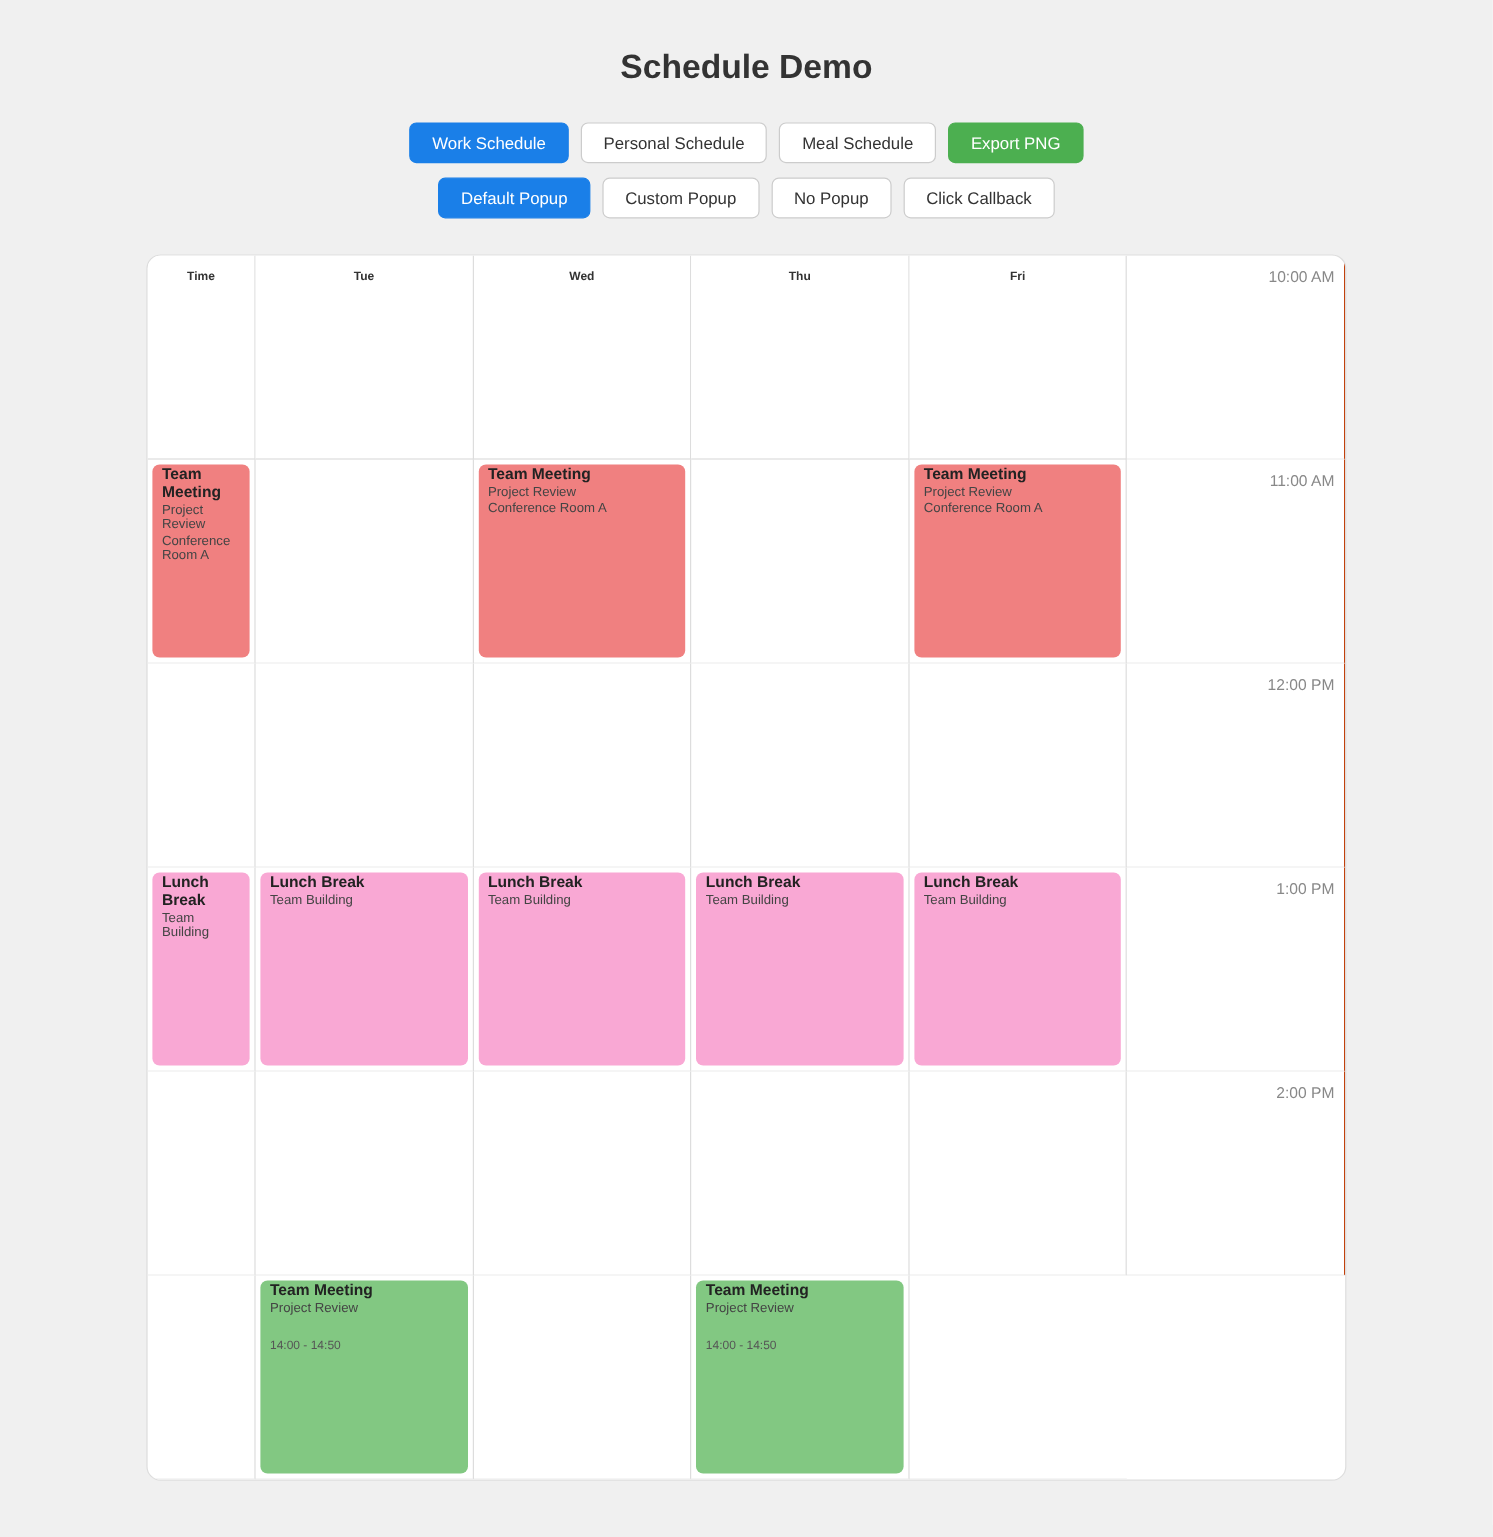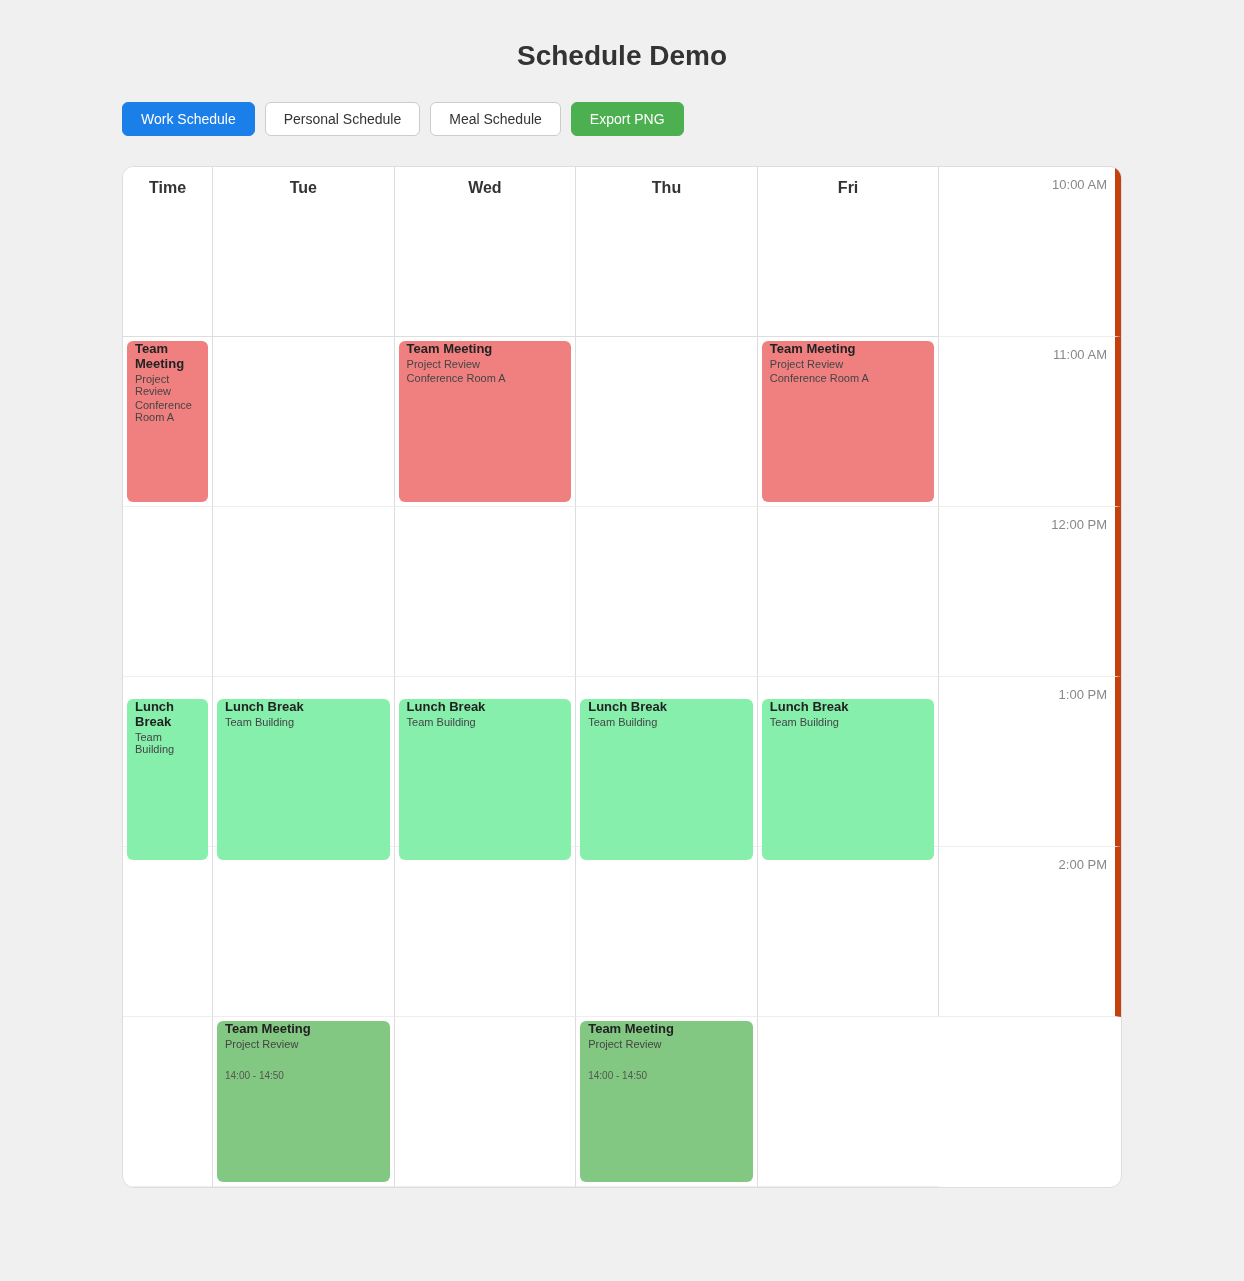--- a/index.html
+++ b/index.html
@@ -15,20 +15,21 @@
     }
     .page-title {
       text-align: center;
       font-size: 28px;
       font-weight: 700;
       color: #333;
       margin: 20px 0 30px;
     }
     .toolbar {
       display: flex;
+      flex-direction: column;
       align-items: center;
       gap: 12px;
       margin-bottom: 30px;
     }
     .toolbar-row {
       display: flex;
       gap: 10px;
       align-items: center;
     }
     .btn {
@@ -57,36 +58,36 @@
       overflow: hidden;
     }
     .calendar-grid {
       display: grid;
       grid-template-columns: 90px repeat(5, 1fr);
     }
     .cal-header-cell {
       padding: 12px 10px;
       text-align: center;
       font-weight: 600;
-      font-size: 16px;
+      font-size: 10px;
       color: #333;
       border-bottom: 1px solid #ddd;
       border-right: 1px solid #ddd;
       background: #fff;
     }
     .cal-header-cell:last-child { border-right: none; }
     .cal-header-time {
       border-right: 1px solid #ddd;
       border-bottom: 1px solid #ddd;
     }
     .cal-time-label {
       padding: 10px 8px;
       font-size: 13px;
       color: #888;
-      border-right: 6px solid #c2410c;
+      border-right: 1px solid #c2410c;
       border-bottom: 1px solid #eee;
       text-align: right;
       white-space: nowrap;
       height: 170px;
       display: flex;
       align-items: flex-start;
       justify-content: flex-end;
     }
     .cal-cell {
       border-right: 1px solid #ddd;
@@ -100,22 +101,21 @@
     .event-block {
       border-radius: 6px;
       padding: 0 8px;
       height: 100%;
       overflow: hidden;
     }
     .event-block.salmon {
       background: #f08080;
     }
     .event-block.blue {
-      background: #86efac;
-      margin-top: 18px;
+      background: #f9a8d4;
     }
     .event-block.green {
       background: #82c882;
     }
     .event-title {
       font-size: 13px;
       font-weight: 700;
       color: #222;
       display: block;
     }
@@ -137,20 +137,26 @@
 
 <div class="page-container">
   <h1 class="page-title">Schedule Demo</h1>
 
   <div class="toolbar">
     <div class="toolbar-row" id="toolbar-row1">
         <button class="btn btn-active">Work Schedule</button>
         <button class="btn btn">Personal Schedule</button>
         <button class="btn btn">Meal Schedule</button>
         <button class="btn btn-success">Export PNG</button>
+      </div>
+    <div class="toolbar-row" id="toolbar-row2">
+        <button class="btn btn-active">Default Popup</button>
+        <button class="btn btn">Custom Popup</button>
+        <button class="btn btn">No Popup</button>
+        <button class="btn btn">Click Callback</button>
       </div>
   </div>
 
   <div class="calendar-container">
     <div class="calendar-grid" id="calendar-grid">
         <div class="cal-header-time cal-header-cell">Time</div>
         <div class="cal-header-cell">Tue</div>
         <div class="cal-header-cell">Wed</div>
         <div class="cal-header-cell">Thu</div>
         <div class="cal-header-cell">Fri</div>

